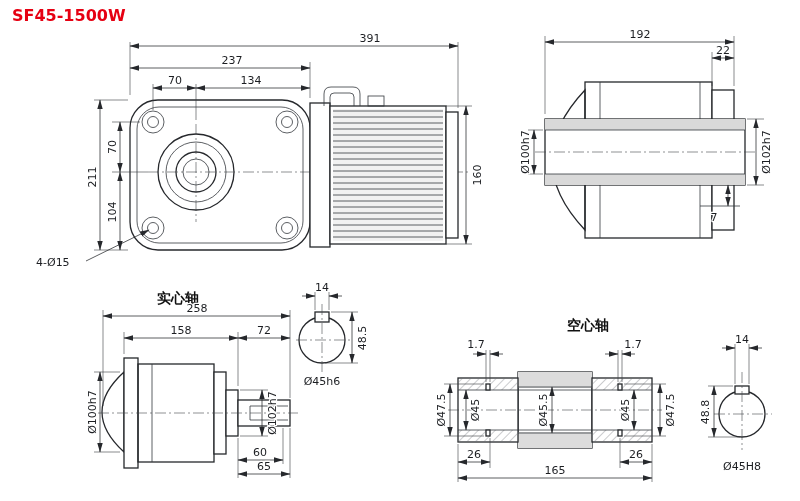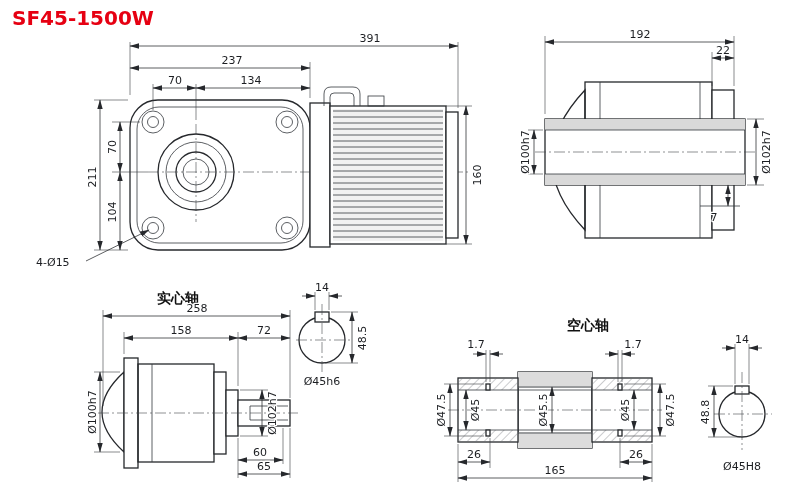--- a/index.html
+++ b/index.html
@@ -1,18 +1,18 @@
 <!DOCTYPE html>
 <html><head>
 <meta charset="utf-8">
 <style>
   html,body{margin:0;padding:0;background:#fff;}
   .stage{position:relative;width:800px;height:501px;background:#fff;overflow:hidden;
          font-family:"DejaVu Sans","Liberation Sans",sans-serif;}
-  .title{position:absolute;left:12px;top:6px;font-size:20px;font-weight:700;color:#e60012;}
+  .title{position:absolute;left:12px;top:6px;font-size:16px;font-weight:700;color:#e60012;}
   
   .ol   {stroke:#26282c;stroke-width:1.3;fill:none;}
   .olw  {stroke:#26282c;stroke-width:1.3;fill:#fff;}
   .ol2  {stroke:#34373c;stroke-width:.8;fill:none;}
   .ext  {stroke:#3a3d42;stroke-width:.6;fill:none;}
   .dim  {stroke:#26282c;stroke-width:.75;fill:none;}
   .cl   {stroke:#44474c;stroke-width:.6;fill:none;stroke-dasharray:11 3 2 3;}
   .t    {font-size:11px;fill:#1c1e22;text-anchor:middle;
          paint-order:stroke;stroke:#fff;stroke-width:2.4px;stroke-linejoin:round;}
   .lbl  {font-size:14px;font-weight:700;fill:#111;text-anchor:middle;}

